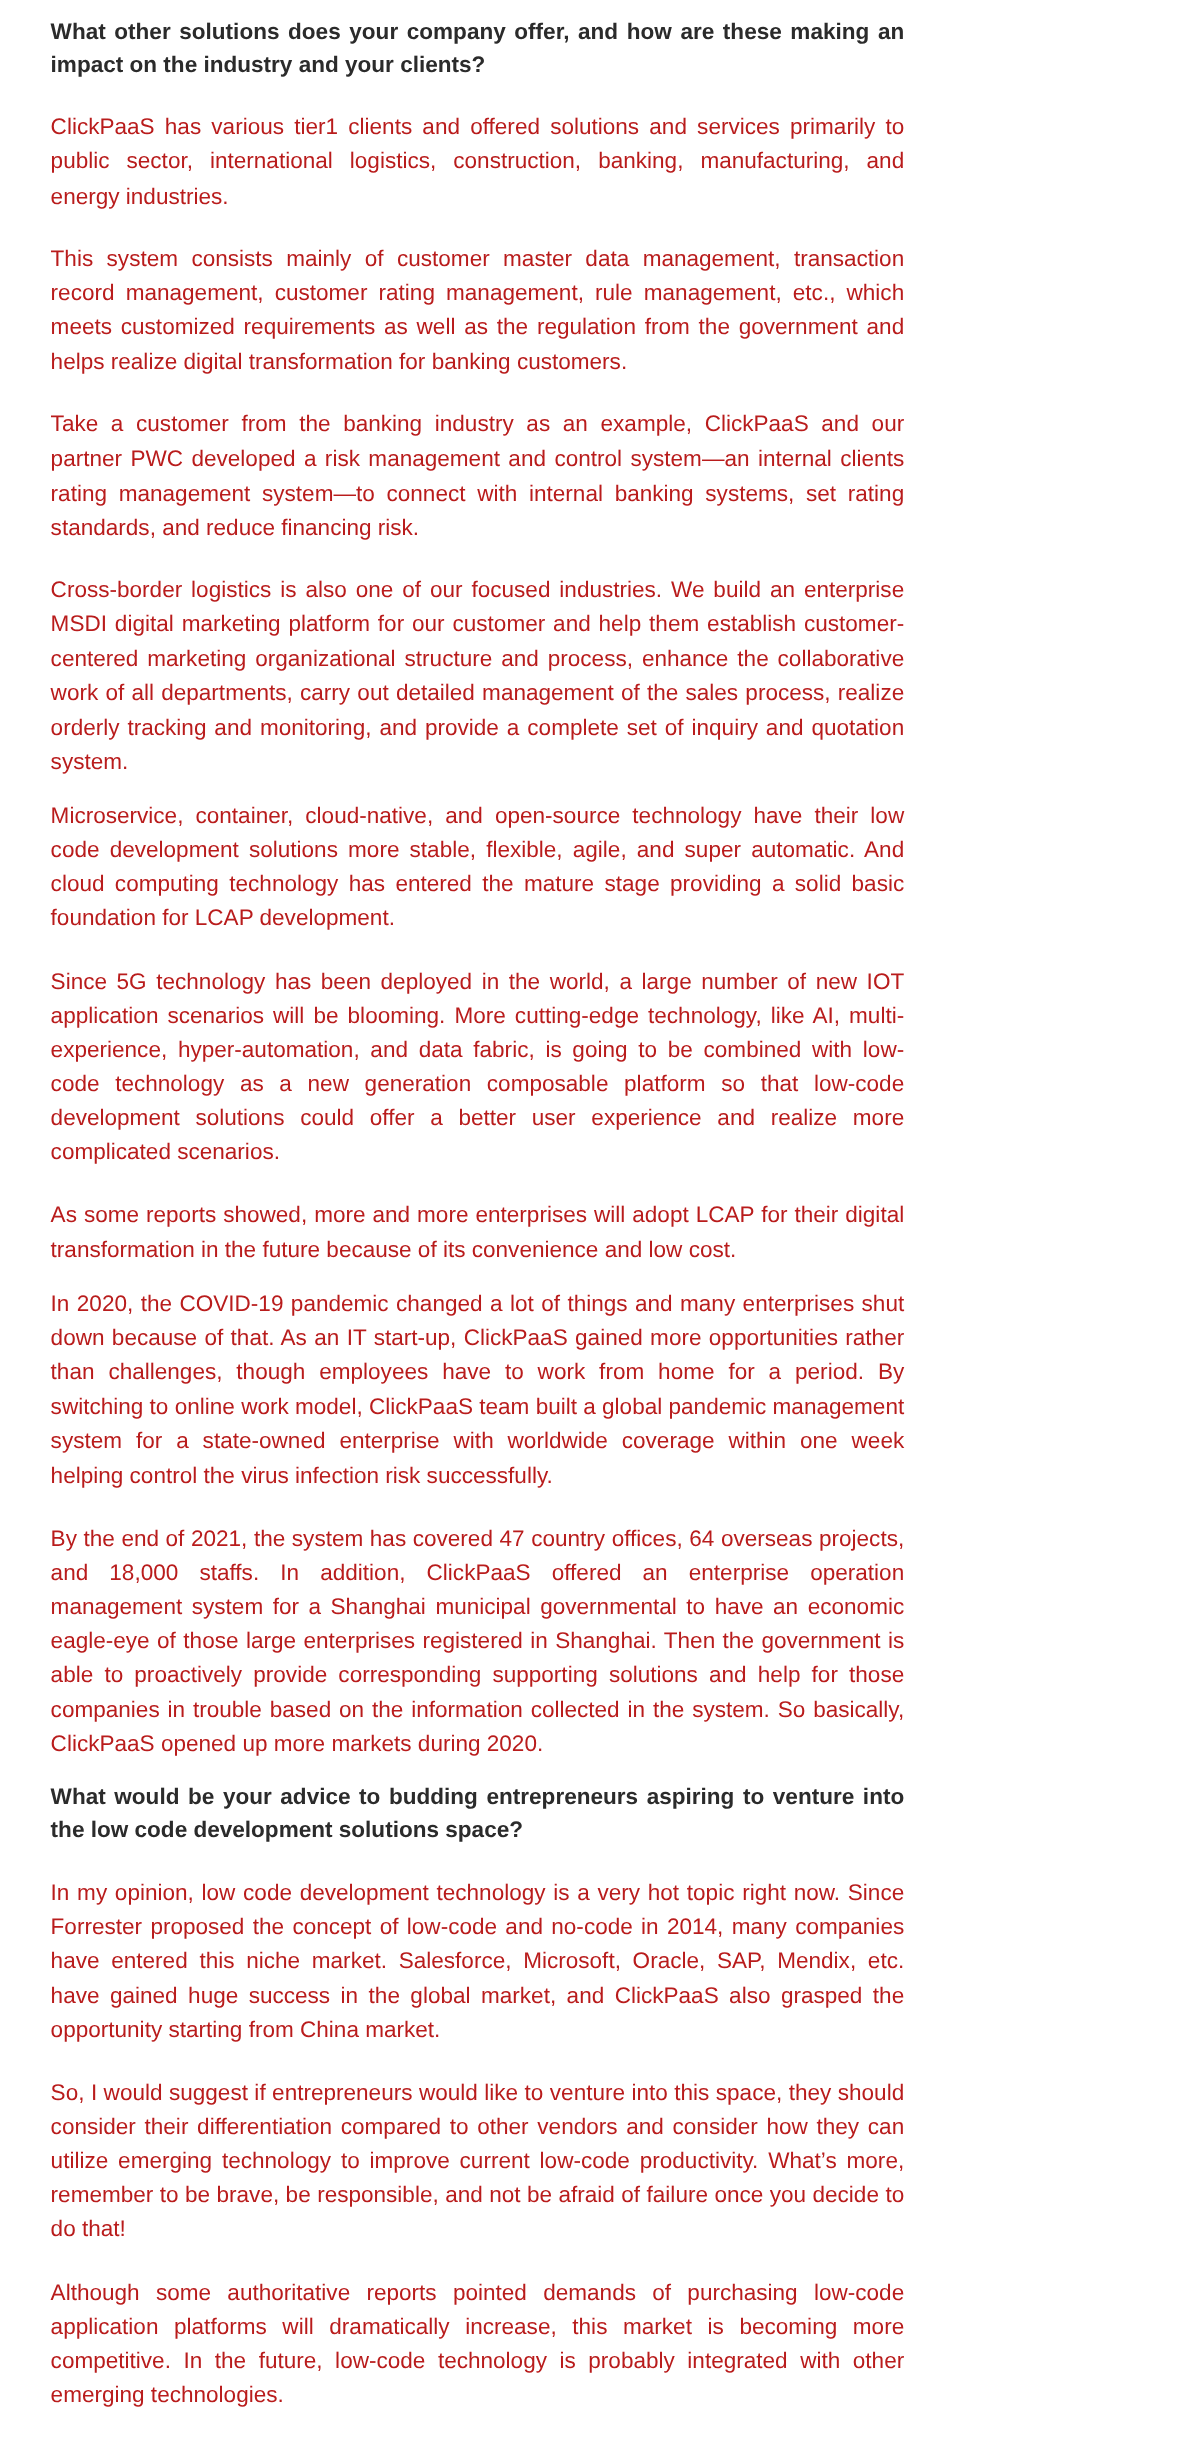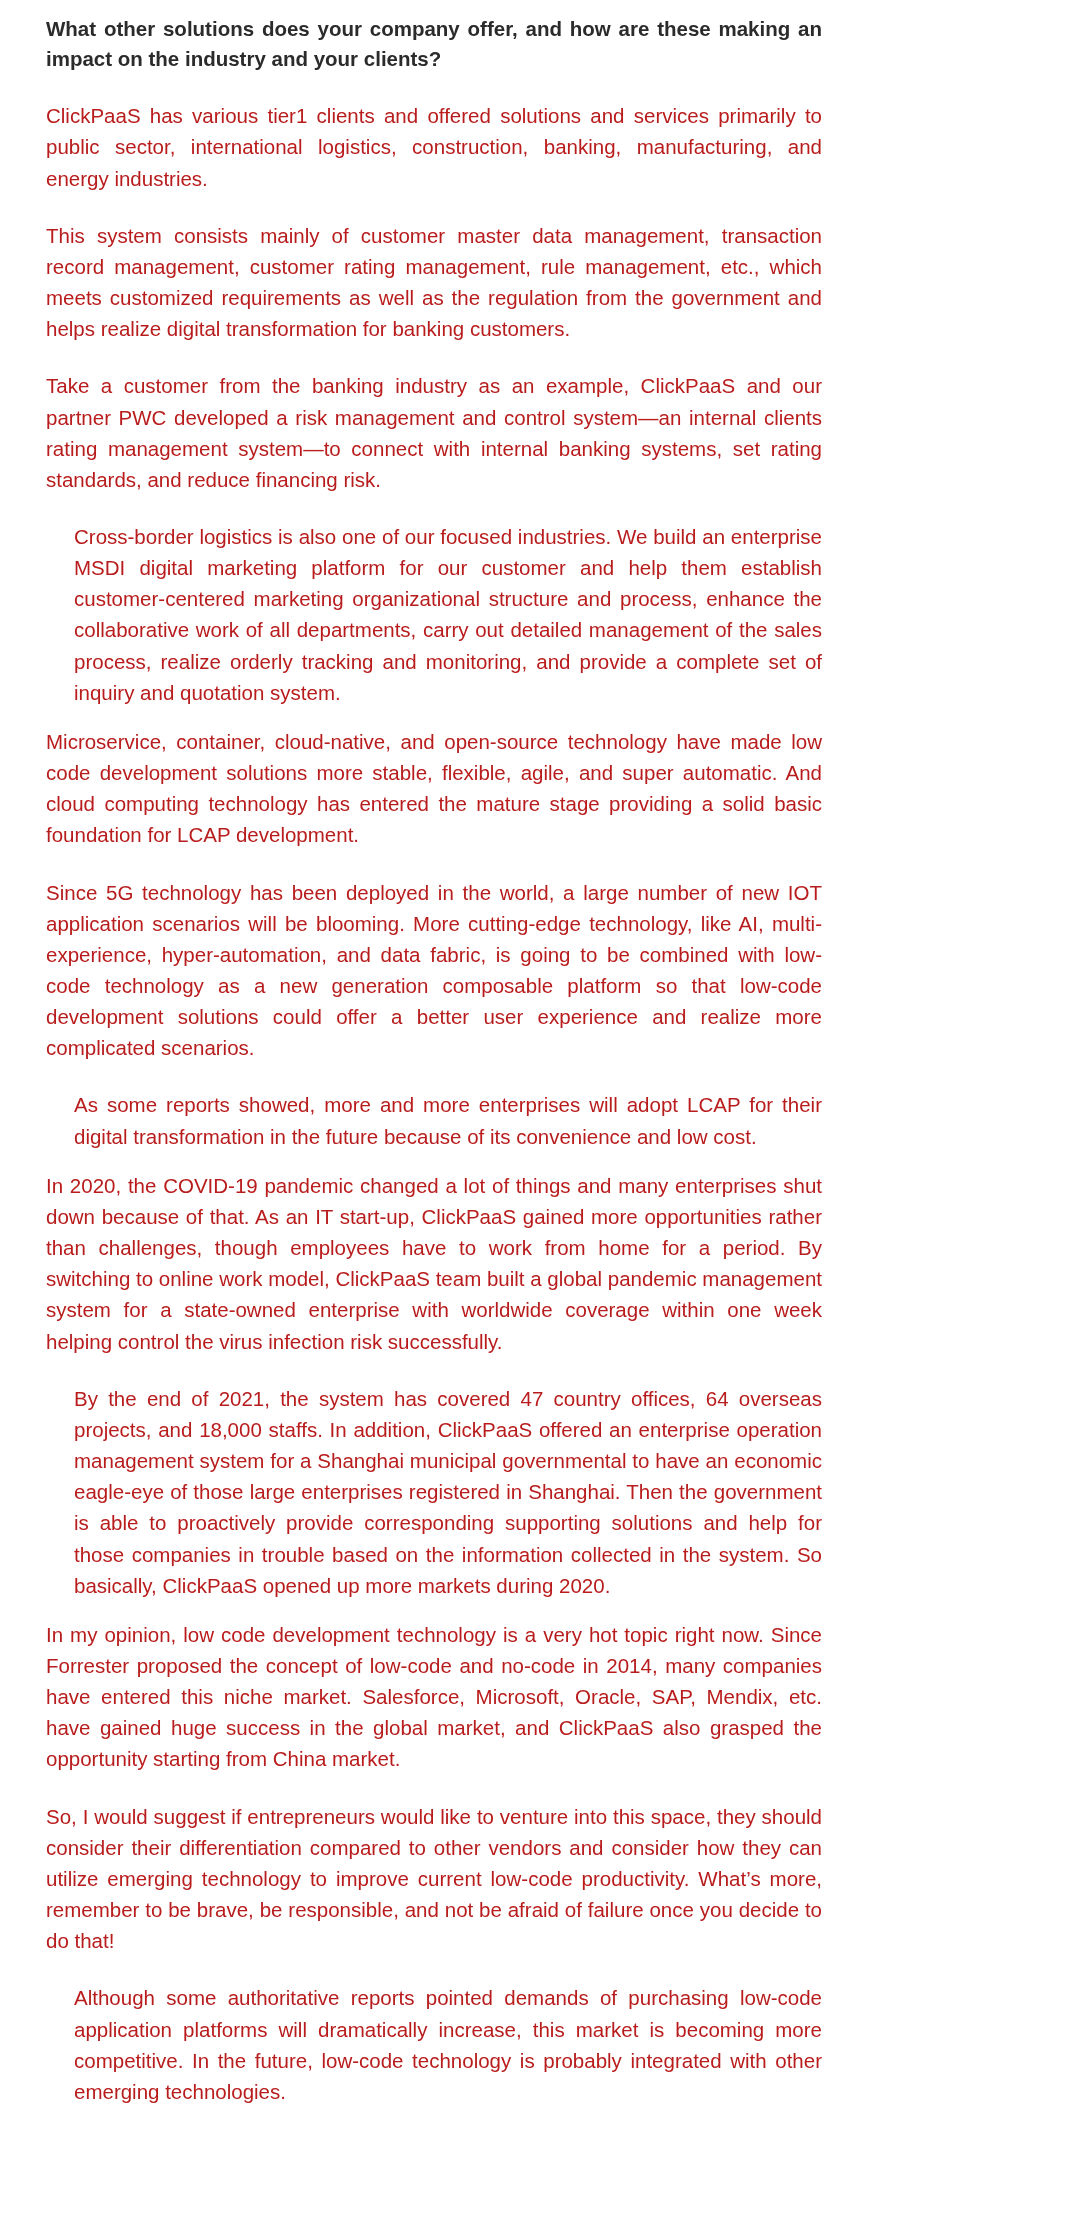--- a/index.html
+++ b/index.html
@@ -35,21 +35,20 @@
     font-size: 20.5px;
     line-height: 1.52;
     font-weight: normal;
     color: #b91c1c;
     text-align: justify;
     text-justify: inter-word;
     margin: 0 0 26px 0;
   }
   .answer:last-child {
     margin-bottom: 0;
-    margin-left: 28px;
   }
   .block-gap {
     height: 18px;
   }
 </style>
 </head>
 <body>
 
 <div class="page">
 
@@ -57,33 +56,34 @@
     <p class="question">What other solutions does your company offer, and how are these making an impact on the industry and your clients?</p>
     <p class="answer">ClickPaaS has various tier1 clients and offered solutions and services primarily to public sector, international logistics, construction, banking, manufacturing, and energy industries.</p>
     <p class="answer">This system consists mainly of customer master data management, transaction record management, customer rating management, rule management, etc., which meets customized requirements as well as the regulation from the government and helps realize digital transformation for banking customers.</p>
     <p class="answer">Take a customer from the banking industry as an example, ClickPaaS and our partner PWC developed a risk management and control system—an internal clients rating management system—to connect with internal banking systems, set rating standards, and reduce financing risk.</p>
     <p class="answer">Cross-border logistics is also one of our focused industries. We build an enterprise MSDI digital marketing platform for our customer and help them establish customer-centered marketing organizational structure and process, enhance the collaborative work of all departments, carry out detailed management of the sales process, realize orderly tracking and monitoring, and provide a complete set of inquiry and quotation system.</p>
   </section>
 
   <div class="block-gap"></div>
 
   <section class="qa-block">
-    <p class="answer">Microservice, container, cloud-native, and open-source technology have made low code development solutions more stable, flexible, agile, and super automatic. And cloud computing technology has entered the mature stage providing a solid basic foundation for LCAP development.</p>
+    <p class="answer">Microservice, container, cloud-native, and open-source technology have their low code development solutions more stable, flexible, agile, and super automatic. And cloud computing technology has entered the mature stage providing a solid basic foundation for LCAP development.</p>
     <p class="answer">Since 5G technology has been deployed in the world, a large number of new IOT application scenarios will be blooming. More cutting-edge technology, like AI, multi-experience, hyper-automation, and data fabric, is going to be combined with low-code technology as a new generation composable platform so that low-code development solutions could offer a better user experience and realize more complicated scenarios.</p>
     <p class="answer">As some reports showed, more and more enterprises will adopt LCAP for their digital transformation in the future because of its convenience and low cost.</p>
   </section>
 
   <div class="block-gap"></div>
 
   <section class="qa-block">
     <p class="answer">In 2020, the COVID-19 pandemic changed a lot of things and many enterprises shut down because of that. As an IT start-up, ClickPaaS gained more opportunities rather than challenges, though employees have to work from home for a period. By switching to online work model, ClickPaaS team built a global pandemic management system for a state-owned enterprise with worldwide coverage within one week helping control the virus infection risk successfully.</p>
     <p class="answer">By the end of 2021, the system has covered 47 country offices, 64 overseas projects, and 18,000 staffs. In addition, ClickPaaS offered an enterprise operation management system for a Shanghai municipal governmental to have an economic eagle-eye of those large enterprises registered in Shanghai. Then the government is able to proactively provide corresponding supporting solutions and help for those companies in trouble based on the information collected in the system. So basically, ClickPaaS opened up more markets during 2020.</p>
   </section>
 
   <div class="block-gap"></div>
 
   <section class="qa-block">
+    <p class="question">What would be your advice to budding entrepreneurs aspiring to venture into the low code development solutions space?</p>
     <p class="answer">In my opinion, low code development technology is a very hot topic right now. Since Forrester proposed the concept of low-code and no-code in 2014, many companies have entered this niche market. Salesforce, Microsoft, Oracle, SAP, Mendix, etc. have gained huge success in the global market, and ClickPaaS also grasped the opportunity starting from China market.</p>
     <p class="answer">So, I would suggest if entrepreneurs would like to venture into this space, they should consider their differentiation compared to other vendors and consider how they can utilize emerging technology to improve current low-code productivity. What’s more, remember to be brave, be responsible, and not be afraid of failure once you decide to do that!</p>
     <p class="answer">Although some authoritative reports pointed demands of purchasing low-code application platforms will dramatically increase, this market is becoming more competitive. In the future, low-code technology is probably integrated with other emerging technologies.</p>
   </section>
 
 </div>
 
 </body></html>

